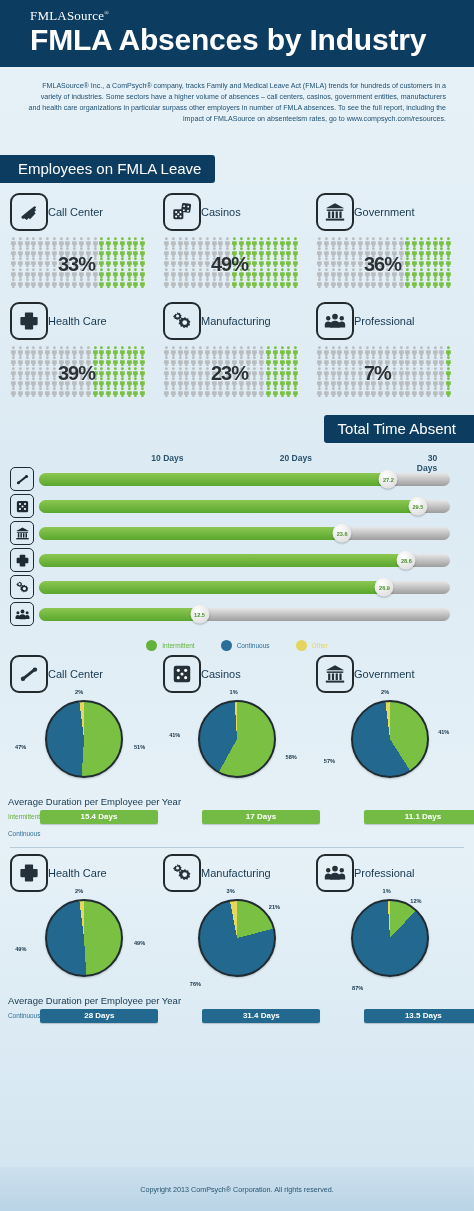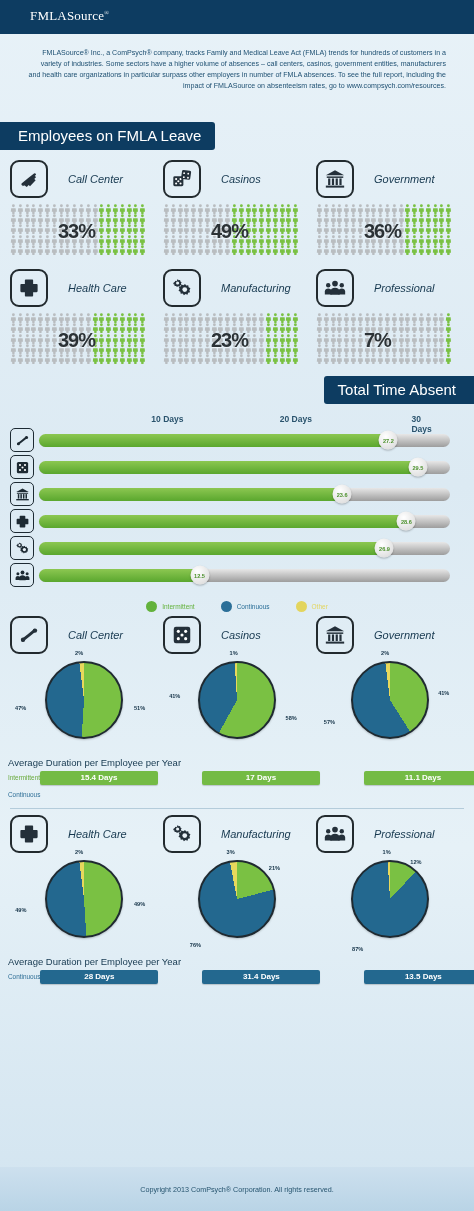--- a/index.html
+++ b/index.html
@@ -24,21 +24,21 @@
   .intro { padding:14px 28px 10px 28px; text-align:right; }
   .intro p { font-size:7.1px; line-height:11px; color:#1d4f71; }
 
   
   .sectionbar { background:#0d3c61; color:#fff; font-size:15px; font-weight:500;
                 padding:5px 14px 6px 14px; display:inline-block; }
   .bar-left { border-radius:0 3px 3px 0; margin-left:0; padding-left:18px;margin-top:20px; }
   .bar-right { border-radius:3px 0 0 3px; padding-right:18px; float:right; }
 
   
-  .ind-head { display:flex; align-items:center; gap:20px;font-style:italic; }
+  .ind-head { display:flex; align-items:center; gap:0; }
   .ico-box { width:38px; height:38px; border:2.2px solid #222a2e; border-radius:9px;
              background:transparent; display:flex; align-items:center; justify-content:center;
              flex:0 0 auto; }
   .ico-box svg { display:block; }
   .ind-label { font-size:11px; color:#16384f; white-space:nowrap; }
 
   
   .people { display:grid; grid-template-columns:repeat(20,1fr); gap:0px;
             width:136px; margin-top:6px; position:relative; }
   .people i { display:block; width:100%; height:0; padding-bottom:150%; position:relative; }
@@ -96,20 +96,21 @@
             display:flex; align-items:center; justify-content:center; }
   .footer span { font-size:7.2px; color:#27556f; }
 </style>
 </head>
 <body>
 
 <div class="page">
 
   <div class="header">
     <div class="logo"><span>FMLASource</span><sup>®</sup></div>
+    <div class="maintitle">FMLA Absences by Industry</div>
   </div>
 
   <div class="intro">
     <p>FMLASource® Inc., a ComPsych® company, tracks Family and Medical Leave Act (FMLA) trends for hundreds of customers in a variety of industries. Some sectors have a higher volume of absences – call centers, casinos, government entities, manufacturers and health care organizations in particular surpass other employers in number of FMLA absences. To see the full report, including the impact of FMLASource on absenteeism rates, go to www.compsych.com/resources.</p>
   </div>
 
   <div>
     <div style="overflow:hidden;">
       <div class="sectionbar bar-left">Employees on FMLA Leave</div>
     </div>
@@ -3835,21 +3836,21 @@
                   <path d="M1.7 6.2h6.6l.5 5.2H6.9l-.3 3.4H3.4l-.3-3.4H1.2z" fill="#7ac143"></path>
                 </svg>
               </i>
             </div>
           <div class="pct">7%</div>
         </div>
       </div>
     </div>
   </div>
 
-  <div style="margin-top:12px;">
+  <div style="margin-top:18px;text-align:right;">
     <div style="overflow:hidden;">
       <div class="sectionbar bar-right">Total Time Absent</div>
     </div>
 
     <div style="padding:10px 24px 0 10px;">
       <div class="tta-axis" id="tta-axis">
           <span style="left:calc(29px + (100% - 29px) * 0.3125)">10 Days</span>
           <span style="left:calc(29px + (100% - 29px) * 0.625)">20 Days</span>
           <span style="left:calc(29px + (100% - 29px) * 0.9375)">30 Days</span>
         </div>

